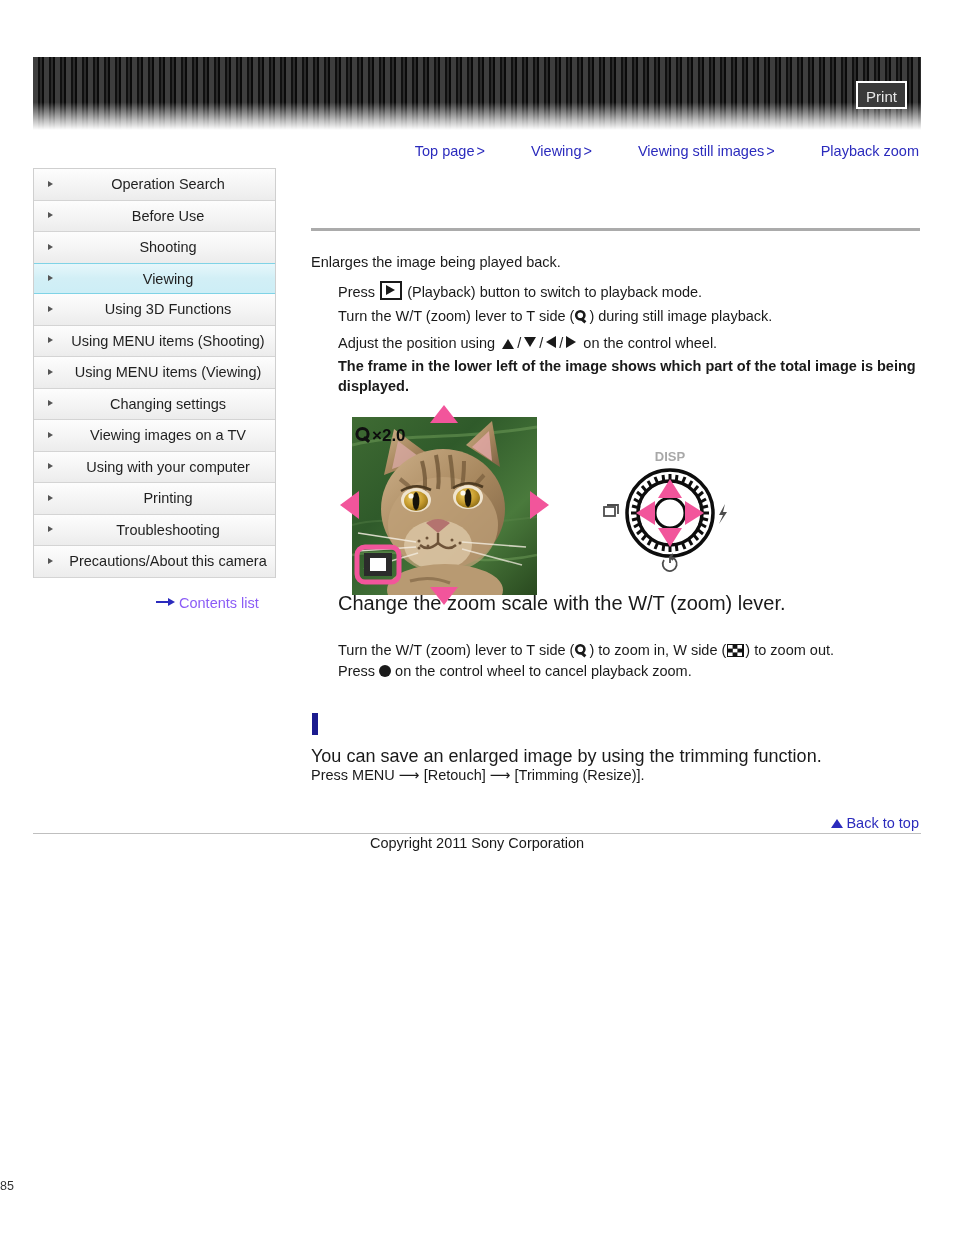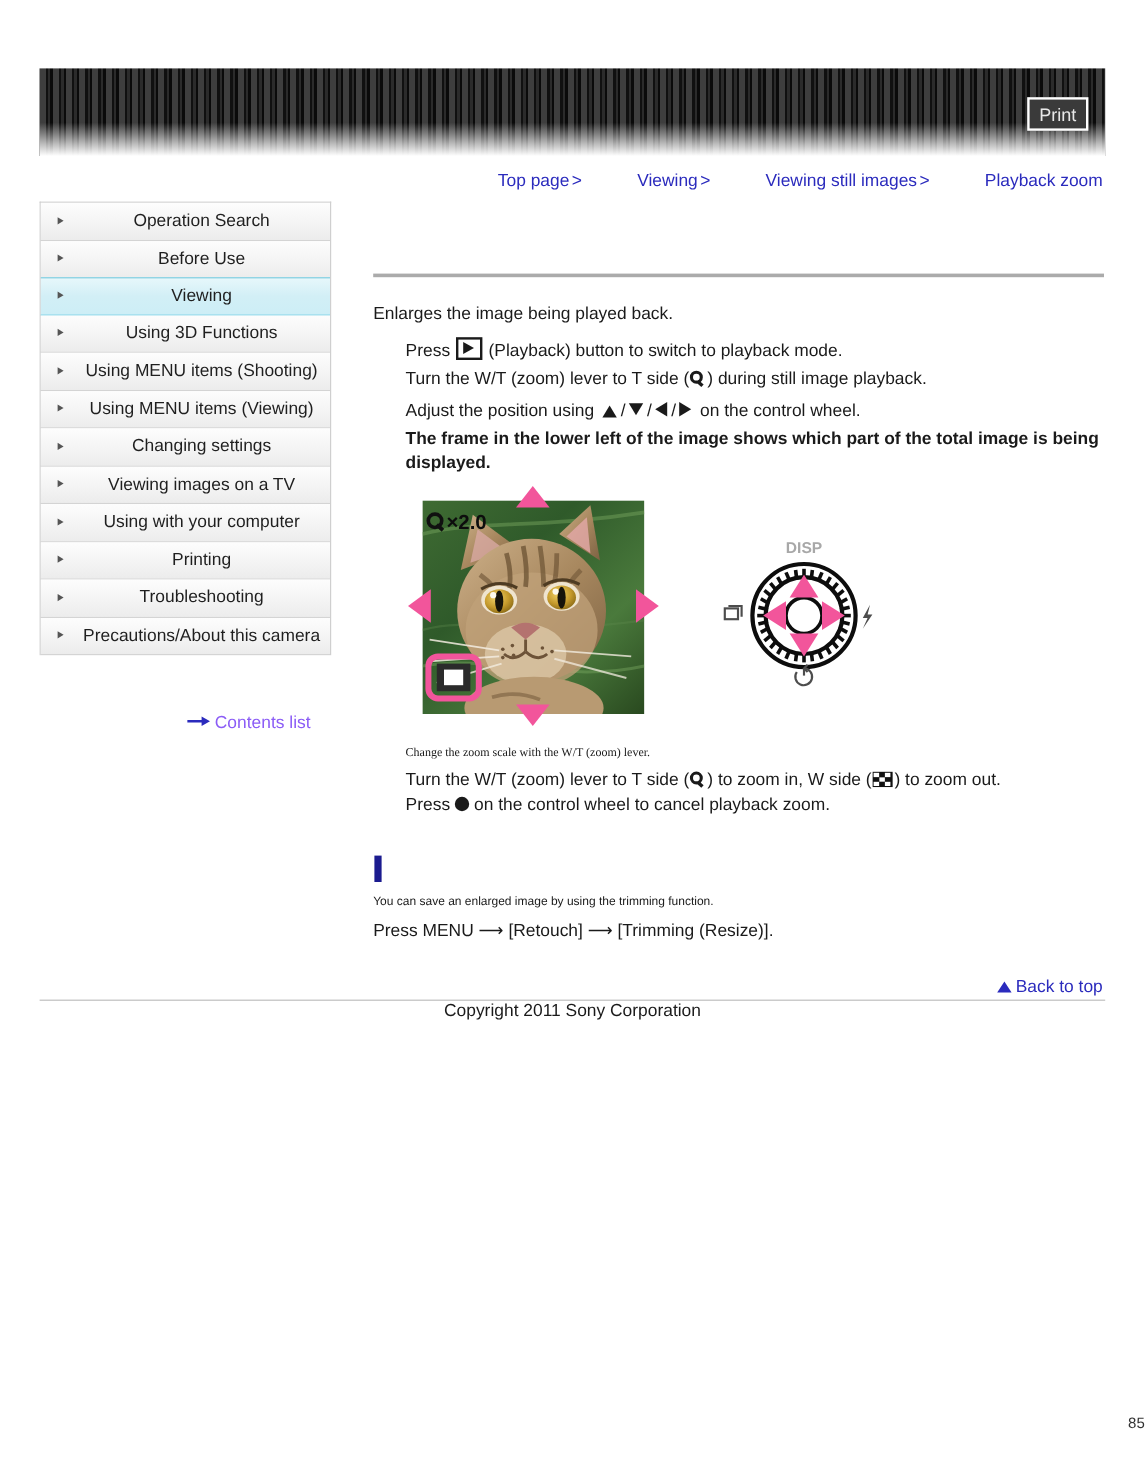--- a/index.html
+++ b/index.html
@@ -219,34 +219,34 @@
   
   #figure {
     position: absolute;
     left: 340px;
     top: 405px;
     width: 400px;
     height: 200px;
   }
 
   
-  #after-1 { position: absolute; left: 338px; top: 622px; font-size: 10px; white-space: nowrap; font-family: Liberation Serif, serif;}
+  #after-1 { position: absolute; left: 338px; top: 592px; font-size: 20px; white-space: nowrap;}
   #after-2 { position: absolute; left: 338px; top: 642px; font-size: 14.5px; white-space: nowrap;}
   #after-3 { position: absolute; left: 338px; top: 663px; font-size: 14.5px; white-space: nowrap;}
 
   
   #hint-marker {
     position: absolute;
     left: 312px;
     top: 713px;
     width: 6px;
     height: 22px;
     background: #1b1b8f;
   }
-  #hint-1 { position: absolute; left: 311px; top: 746px; font-size: 10px; }
+  #hint-1 { position: absolute; left: 311px; top: 746px; font-size: 18px; }
   #hint-2 { position: absolute; left: 311px; top: 767px; font-size: 14.5px; white-space: nowrap;}
 
   
   #back-to-top {
     position: absolute;
     right: 35px;
     top: 815px;
     font-size: 14.5px;
     color: #2b2bbd;
     cursor: pointer;
@@ -273,39 +273,40 @@
     position: absolute;
     left: 370px;
     top: 835px;
     font-size: 14.5px;
     color: #1a1a1a;
   }
   #page-number {
     position: absolute;
     left: 0;
     width: 954px;
-    text-align: right;
+    text-align: left;
     top: 1179px;
     font-size: 12.5px;
     color: #333;
   }
 </style>
 </head>
 <body>
 
 <div id="header-banner"></div>
 <div id="print-button">Print</div>
 
 <div id="breadcrumb">
   <a>Top page</a><span class="sep">&gt;</span><a>Viewing</a><span class="sep">&gt;</span><a>Viewing still images</a><span class="sep">&gt;</span><a>Playback zoom</a>
 </div>
 
 <div id="sidebar">
   <div class="nav-item"><span class="tri"></span><span>Operation Search</span></div>
   <div class="nav-item"><span class="tri"></span><span>Before Use</span></div>
+  <div class="nav-item"><span class="tri"></span><span>Shooting</span></div>
   <div class="nav-item active"><span class="tri"></span><span>Viewing</span></div>
   <div class="nav-item"><span class="tri"></span><span>Using 3D Functions</span></div>
   <div class="nav-item"><span class="tri"></span><span>Using MENU items (Shooting)</span></div>
   <div class="nav-item"><span class="tri"></span><span>Using MENU items (Viewing)</span></div>
   <div class="nav-item"><span class="tri"></span><span>Changing settings</span></div>
   <div class="nav-item"><span class="tri"></span><span>Viewing images on a TV</span></div>
   <div class="nav-item"><span class="tri"></span><span>Using with your computer</span></div>
   <div class="nav-item"><span class="tri"></span><span>Printing</span></div>
   <div class="nav-item"><span class="tri"></span><span>Troubleshooting</span></div>
   <div class="nav-item"><span class="tri"></span><span>Precautions/About this camera</span></div>

